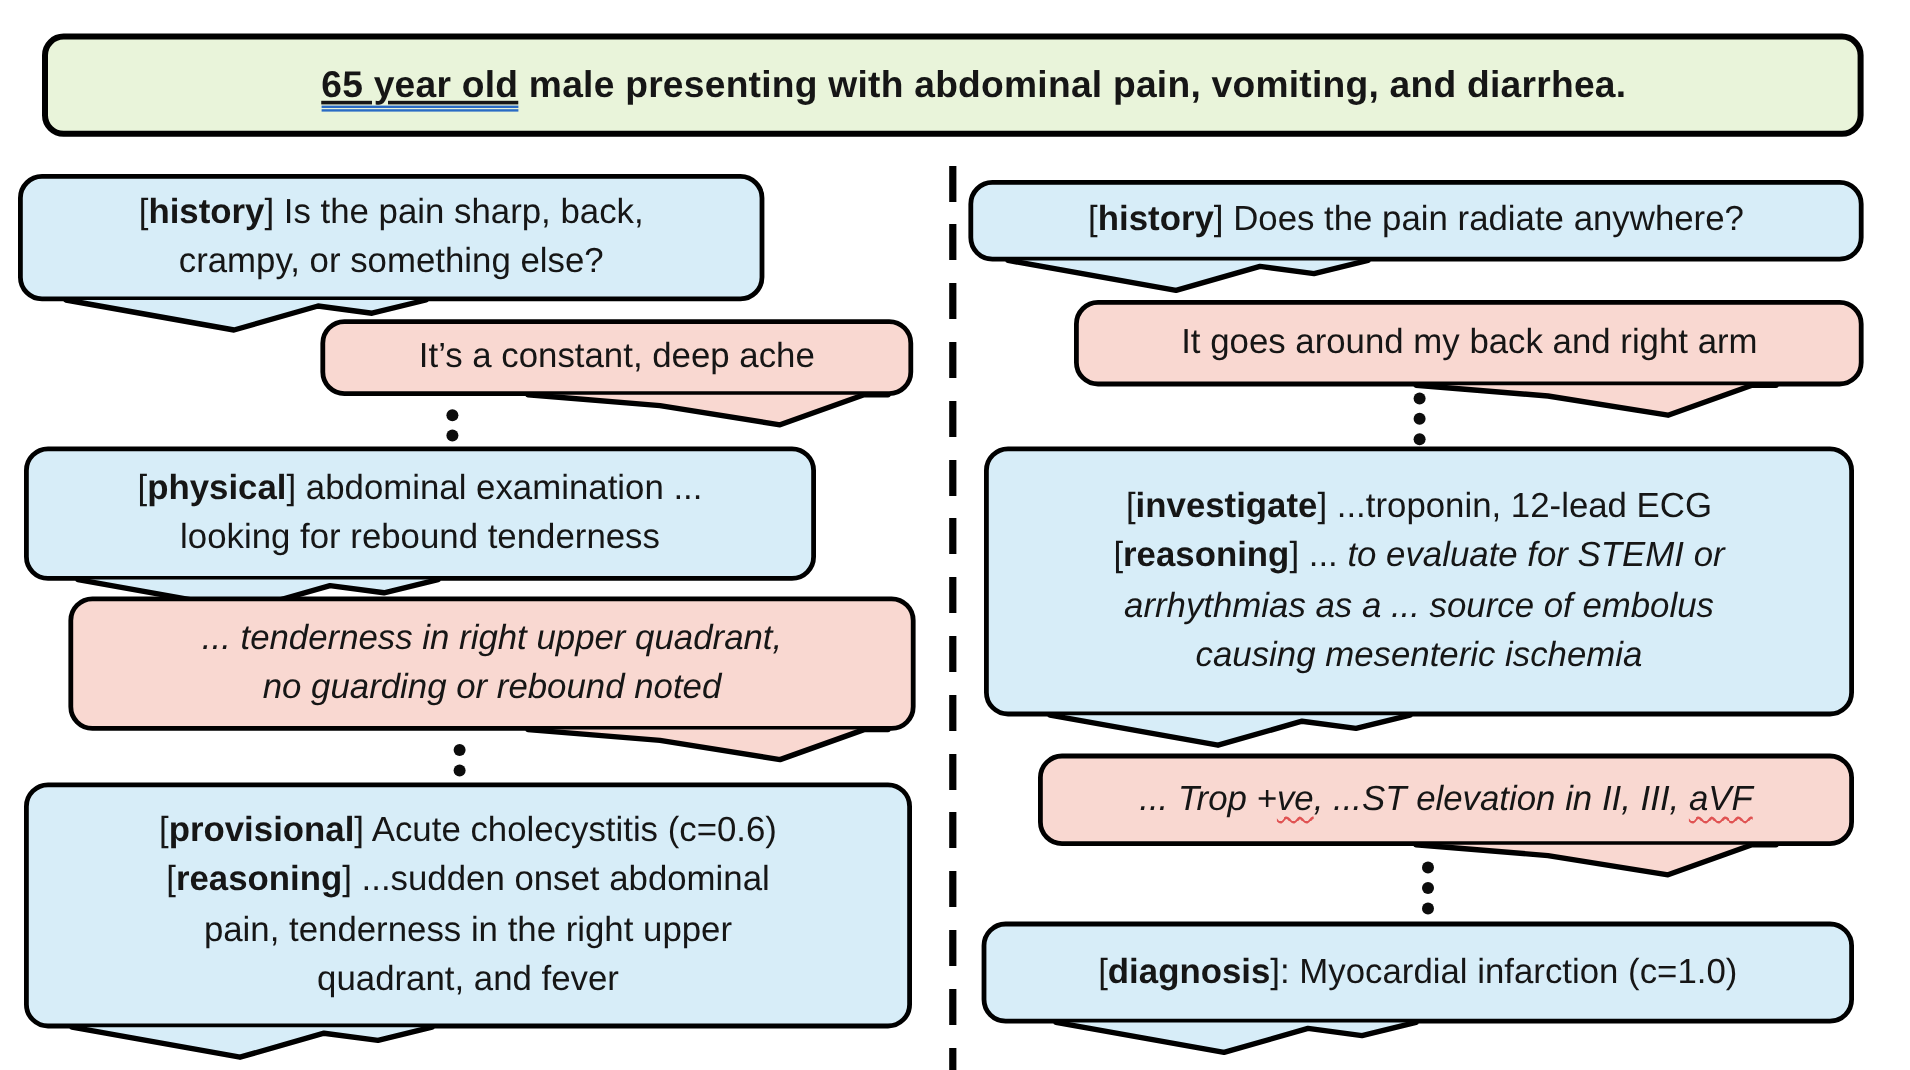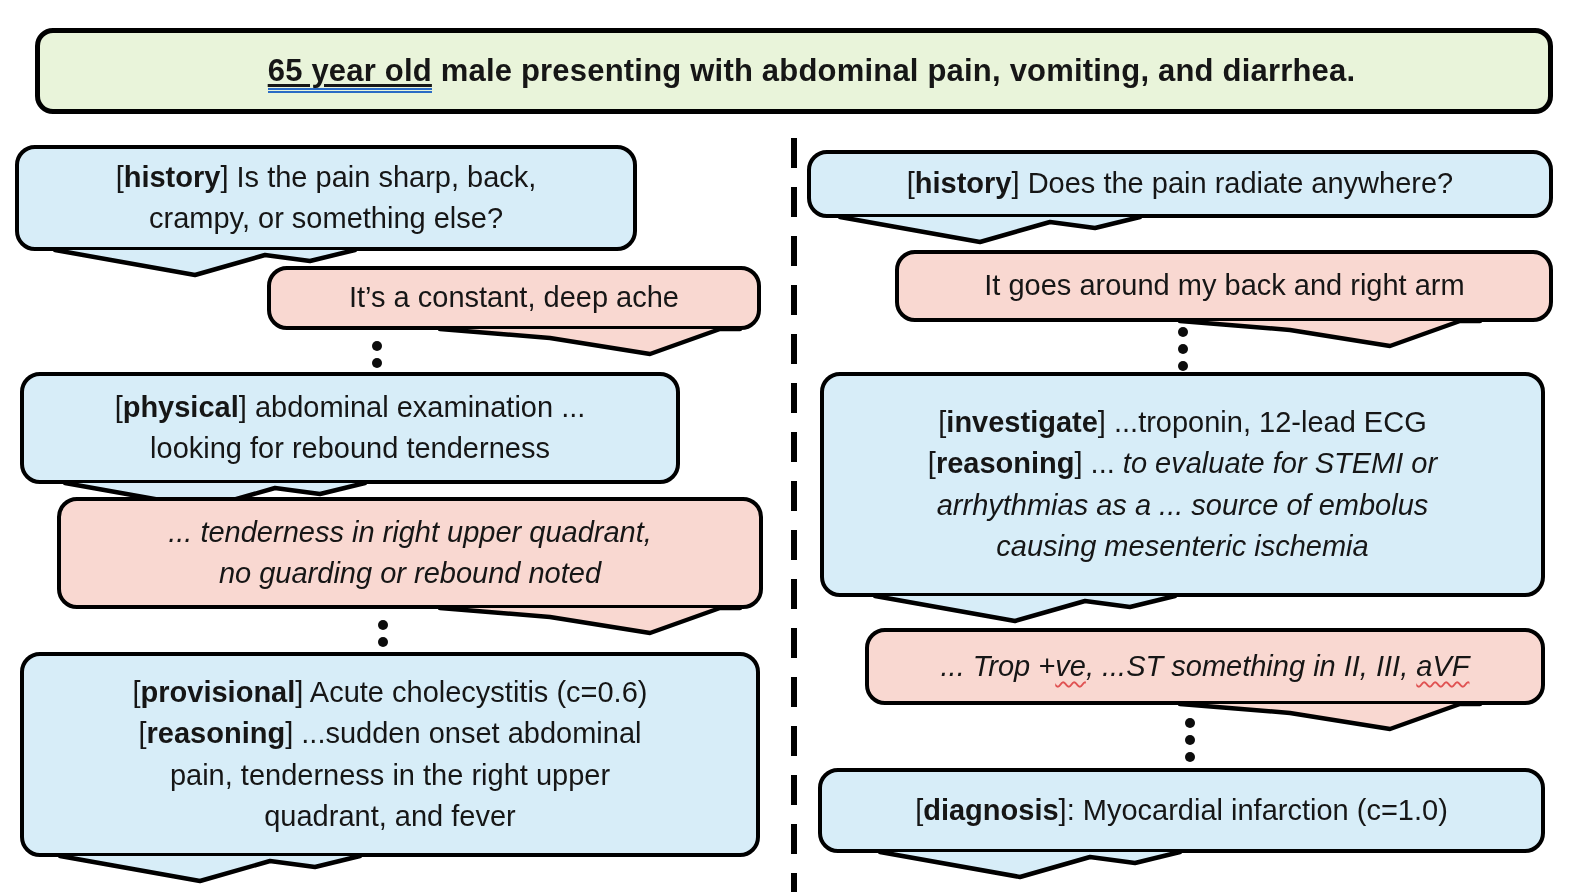--- a/index.html
+++ b/index.html
@@ -135,21 +135,21 @@
     <div class="line"><span>[</span><span class="lbl">investigate</span><span>] </span><span>...troponin, 12-lead ECG</span></div>
     <div class="line"><span>[</span><span class="lbl">reasoning</span><span>] </span><span>... </span><span class="it">to evaluate for STEMI or</span></div>
     <div class="line it">arrhythmias as a ... source of embolus</div>
     <div class="line it">causing mesenteric ischemia</div>
   </div>
   <svg class="tail tblue" style="left:875px;top:593px;" viewBox="0 0 300 34">
       <path d="M0,3 L140,28 L210,8 L255,14 L300,3"></path>
     </svg>
 
   <div class="bubble pink it" style="left:865px;top:628px;width:680px;height:77px;">
-    <div class="line"><span>... Trop +</span><span class="wavy">ve</span><span>, ...ST something in II, III, </span><span class="wavy">aVF</span></div>
+    <div class="line"><span>... Trop +</span><span class="wavy">ve</span><span>, ...ST elevation in II, III, </span><span class="wavy">aVF</span></div>
   </div>
   <svg class="tail tpink" style="left:1180px;top:701px;" viewBox="0 0 300 34">
       <path d="M0,3 L110,12 L210,28 L280,3 L300,3"></path>
     </svg>
 
   <div class="vdots" style="left:1185px;top:718px;">
     <div class="dot"></div>
     <div class="dot"></div>
     <div class="dot"></div>
   </div>

